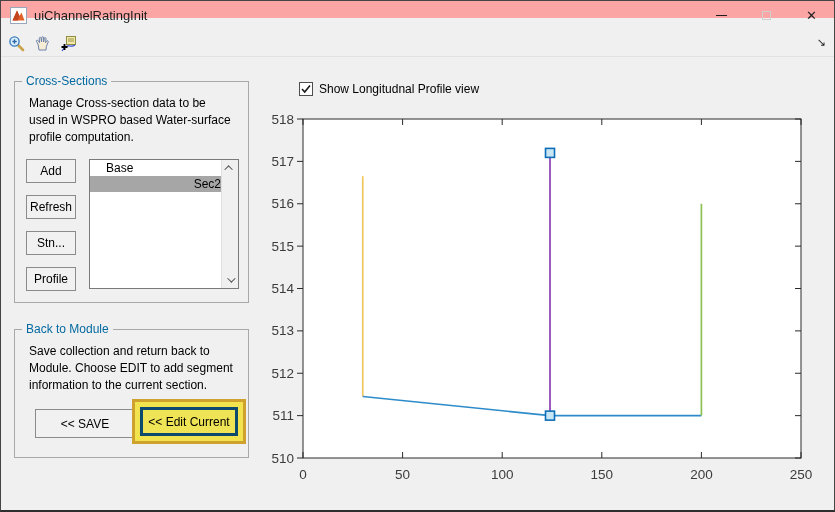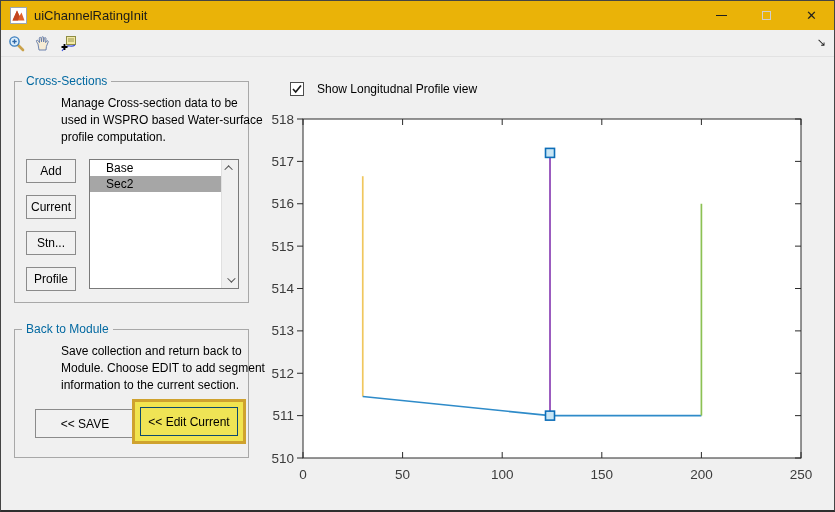--- a/index.html
+++ b/index.html
@@ -2,64 +2,64 @@
 <html><head>
 <meta charset="utf-8">
 <style>
   * { margin:0; padding:0; box-sizing:border-box; }
   body { font-family:"Liberation Sans", sans-serif; background:#888; }
   .window {
     position:relative; width:835px; height:512px; background:#f0f0f0;
     border:1px solid #454545; border-bottom:2px solid #2e2e2e; overflow:hidden;
   }
   
-  .titlebar { position:absolute; left:0; top:0; width:100%; height:29px; background:#eab308; }
+  .titlebar { position:absolute; left:0; top:0; width:100%; height:17px; background:#fca5a5; }
   .app-icon { position:absolute; left:9px; top:6px; width:17px; height:17px; }
   .title-text { position:absolute; left:33px; top:7px; font-size:13px; color:#1a1a1a; white-space:nowrap; }
   .win-controls { position:absolute; right:0; top:0; height:29px; display:flex; }
   .win-btn { width:45px; height:29px; display:flex; align-items:center; justify-content:center; }
   .glyph-min { width:11px; height:1px; background:#1f1f1f; display:block; }
   .glyph-max { width:9px; height:9px; border:1px solid #cfcfcf; display:block; }
   .glyph-close { font-size:13px; color:#1f1f1f; line-height:1; }
   
   .toolbar { position:absolute; left:0; top:29px; width:100%; height:27px; background:#f0f0f0;
              border-bottom:1px solid #e2e2e2; display:flex; align-items:center; padding-left:6px; gap:7px; }
   .tool { width:19px; height:19px; display:flex; align-items:center; justify-content:center; }
   .overflow-arrow { position:absolute; right:8px; top:6px; font-size:11px; color:#1a1a1a; }
   
   .groupbox { position:absolute; border:1px solid #a8a8a8; background:transparent; }
   .group-legend { position:absolute; top:-8px; left:7px; background:#f0f0f0; padding:0 4px;
                   font-size:12px; color:#0369a1; white-space:nowrap; }
-  .desc { position:absolute; font-size:12px; color:#000; line-height:17px; white-space:pre-wrap;margin-left:32px; }
+  .desc { position:absolute; font-size:12px; color:#000; line-height:17px; white-space:pre-wrap; }
   
   .btn { background:#f1f1f1; border:1px solid #8b8b8b; font-family:"Liberation Sans",sans-serif;
          font-size:12px; color:#000; display:flex; align-items:center; justify-content:center; }
   .xs-buttons { position:absolute; left:25px; top:158px; display:flex; flex-direction:column; gap:12px; }
   .xs-buttons .btn { width:50px; height:24px; }
   .save-btn { position:absolute; left:34px; top:408px; width:100px; height:29px; }
   .edit-highlight { position:absolute; left:131px; top:398px; width:114px; height:45px;
                     border:3px solid #cfa22e; background:#f1e44f;
                     display:flex; align-items:center; justify-content:center; }
-  .edit-btn { width:98px; height:29px; background:#efe455; border:1px solid #0c4a6e; }
+  .edit-btn { width:98px; height:29px; background:#efe455; border:3px solid #0c4a6e; }
   
   .listbox { position:absolute; left:88px; top:158px; width:150px; height:130px; background:#fff;
              border:1px solid #7a7a7a; }
   .list-items { position:absolute; left:0; top:0; right:17px; bottom:0; overflow:hidden; }
   .list-item { height:16px; line-height:16px; font-size:12px; padding-left:16px; color:#000; }
-  .list-item.selected { background:#a6a6a6; }
+  .list-item.selected { background:#a6a6a6;text-align:right; }
   .scrollbar { position:absolute; right:0; top:0; width:17px; height:100%; background:#f0f0f0;
                border-left:1px solid #e0e0e0; }
   .scroll-arrow { position:absolute; left:0; width:100%; height:16px; display:flex;
                   align-items:center; justify-content:center; }
   .scroll-arrow.up { top:0; } .scroll-arrow.down { bottom:0; }
   .chev { width:6px; height:6px; border-top:1.5px solid #505050; border-left:1.5px solid #505050; display:block; }
   .chev.u { transform:rotate(45deg) translateY(2px); }
   .chev.d { transform:rotate(225deg) translateY(2px); }
   
-  .checkbox-row { position:absolute; left:289px; top:81px; display:flex; align-items:center; gap:13px; }
+  .checkbox-row { position:absolute; left:298px; top:81px; display:flex; align-items:center; gap:6px; }
   .checkbox-box { width:14px; height:14px; background:#fff; border:1px solid #4d4d4d;
                   display:flex; align-items:center; justify-content:center; }
   .checkbox-label { font-size:12px; color:#000; white-space:nowrap; }
   
   #plot-svg { position:absolute; left:255px; top:100px; }
   #plot-svg text { font-family:"Liberation Sans",sans-serif; font-size:13.5px; fill:#3c3c3c; }
 </style>
 </head>
 <body>
 
@@ -110,21 +110,21 @@
     </span>
     <span class="overflow-arrow">↘</span>
   </div>
 
   <div class="groupbox" style="left:13px; top:80px; width:235px; height:222px;">
     <span class="group-legend">Cross-Sections</span>
   </div>
   <div class="desc" style="left:28px; top:94px; width:206px;">Manage Cross-section data to be used in WSPRO based Water-surface profile computation.</div>
   <div class="xs-buttons">
       <button class="btn">Add</button>
-      <button class="btn">Current</button>
+      <button class="btn">Refresh</button>
       <button class="btn">Stn...</button>
       <button class="btn">Profile</button>
     </div>
   <div class="listbox">
     <div class="list-items">
         <div class="list-item">Base</div>
         <div class="list-item selected">Sec2</div>
       </div>
     <div class="scrollbar">
       <div class="scroll-arrow up">

